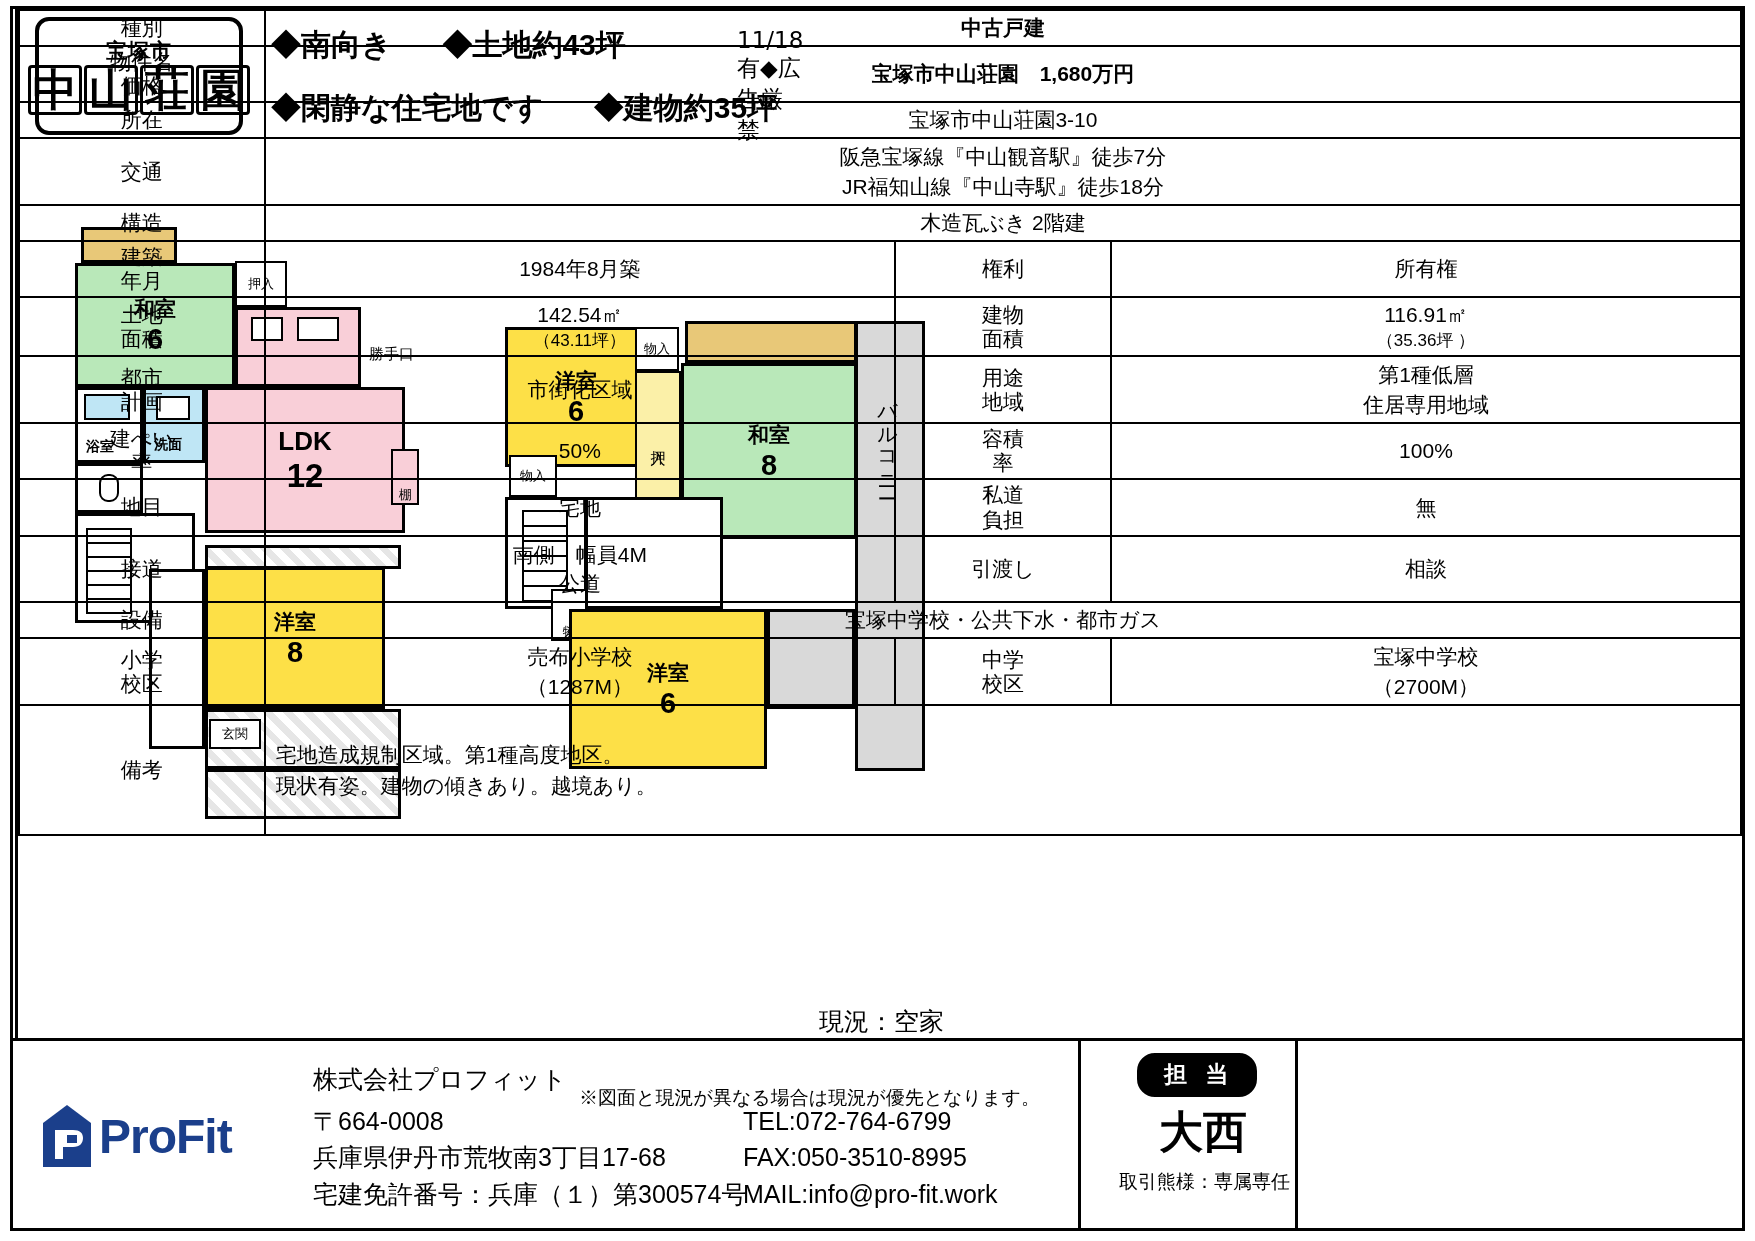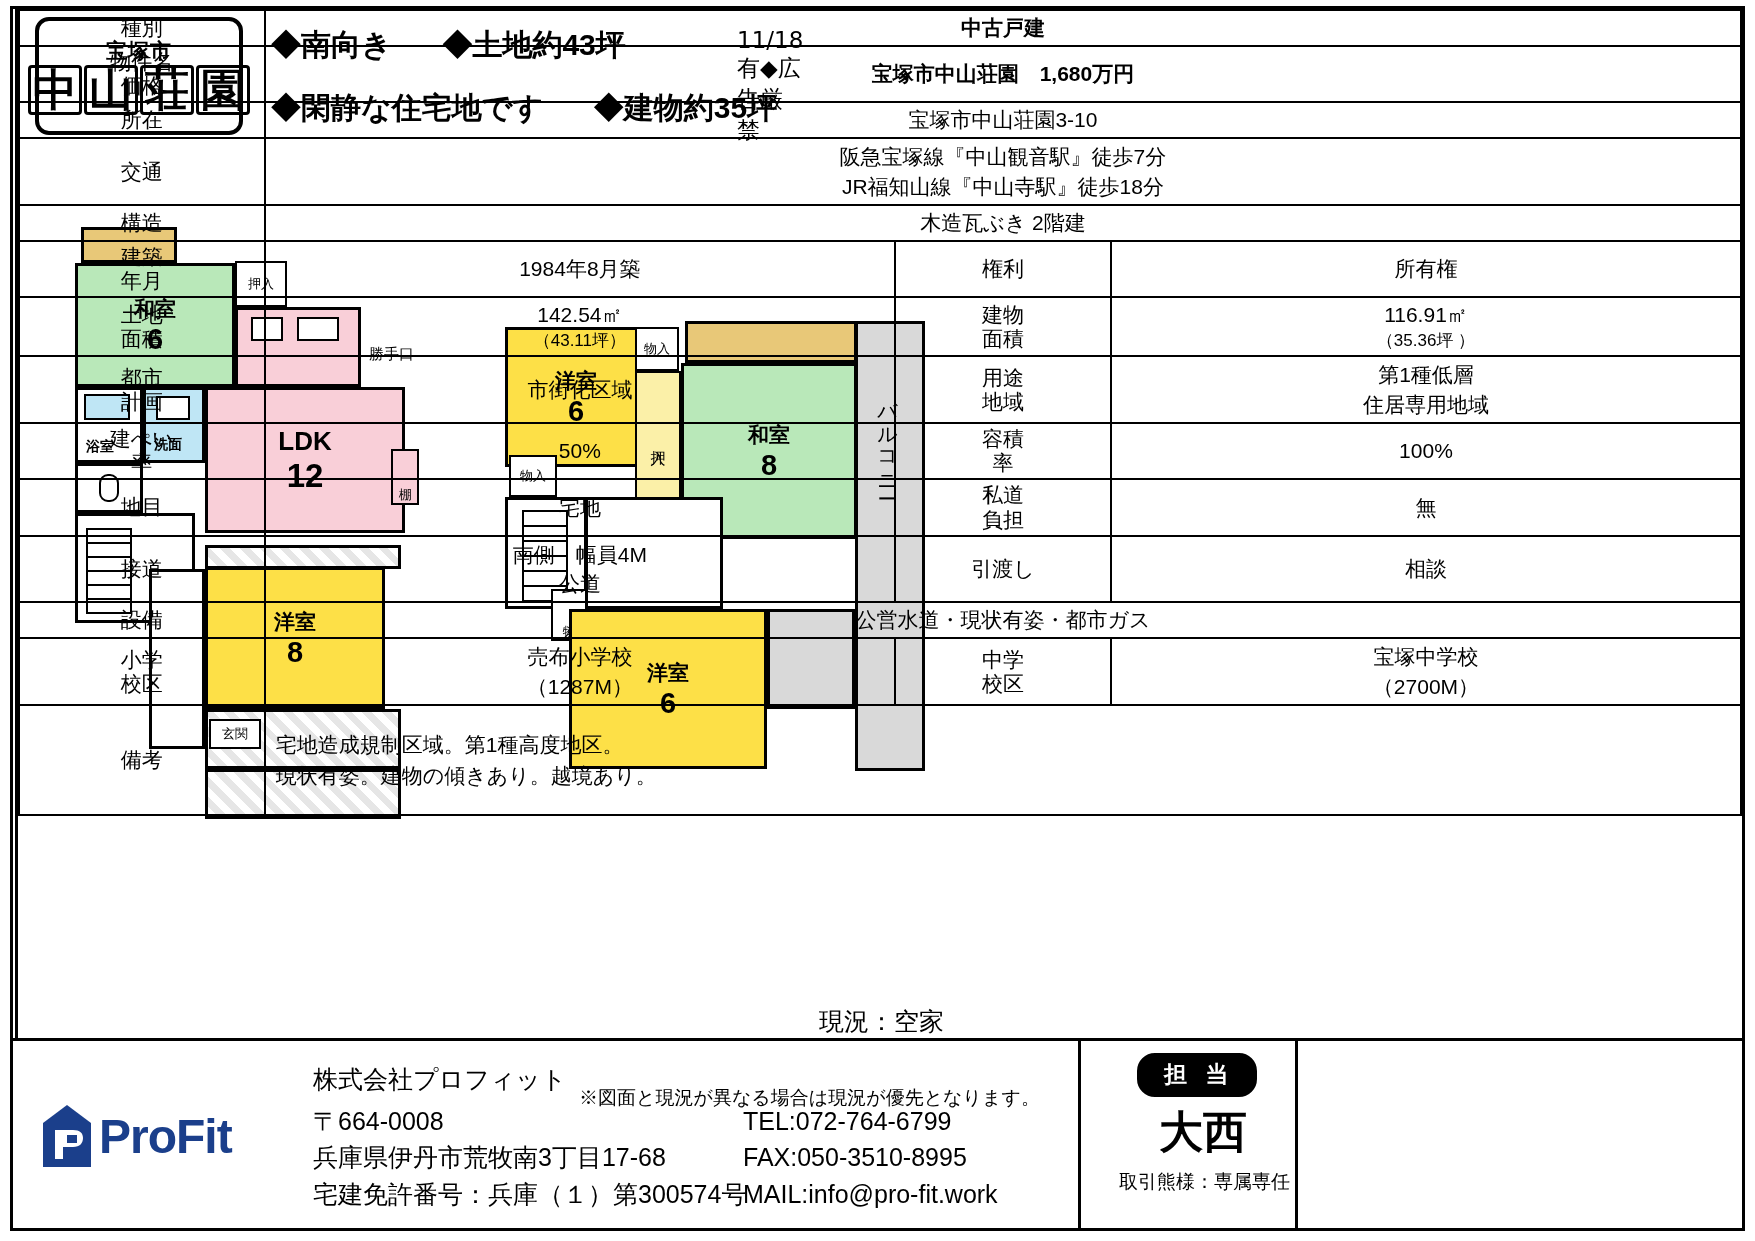--- a/index.html
+++ b/index.html
@@ -327,33 +327,33 @@
           </tr>
           <tr>
             <td class="hd">接道</td>
             <td class="two" style="white-space:pre-line">南側　幅員4M
 公道</td>
             <td class="hd">引渡し</td>
             <td>相談</td>
           </tr>
           <tr>
             <td class="hd">設備</td>
-            <td colspan="3">公営水道・現状有姿・都市ガス</td>
+            <td colspan="3">宝塚中学校・公共下水・都市ガス</td>
           </tr>
           <tr>
             <td class="hd" style="white-space:pre-line">小学
 校区</td>
             <td class="two" style="white-space:pre-line">売布小学校
 （1287M）</td>
             <td class="hd" style="white-space:pre-line">中学
 校区</td>
             <td class="two" style="white-space:pre-line">宝塚中学校
 （2700M）</td>
           </tr>
-          <tr style="height:110px">
+          <tr style="height:130px">
             <td class="hd">備考</td>
             <td colspan="3" class="remarks">
               <div>宅地造成規制区域。第1種高度地区。</div>
               <div>現状有姿。建物の傾きあり。越境あり。</div>
             </td>
           </tr>
         </tbody>
       </table>
     </div>
   </div>

